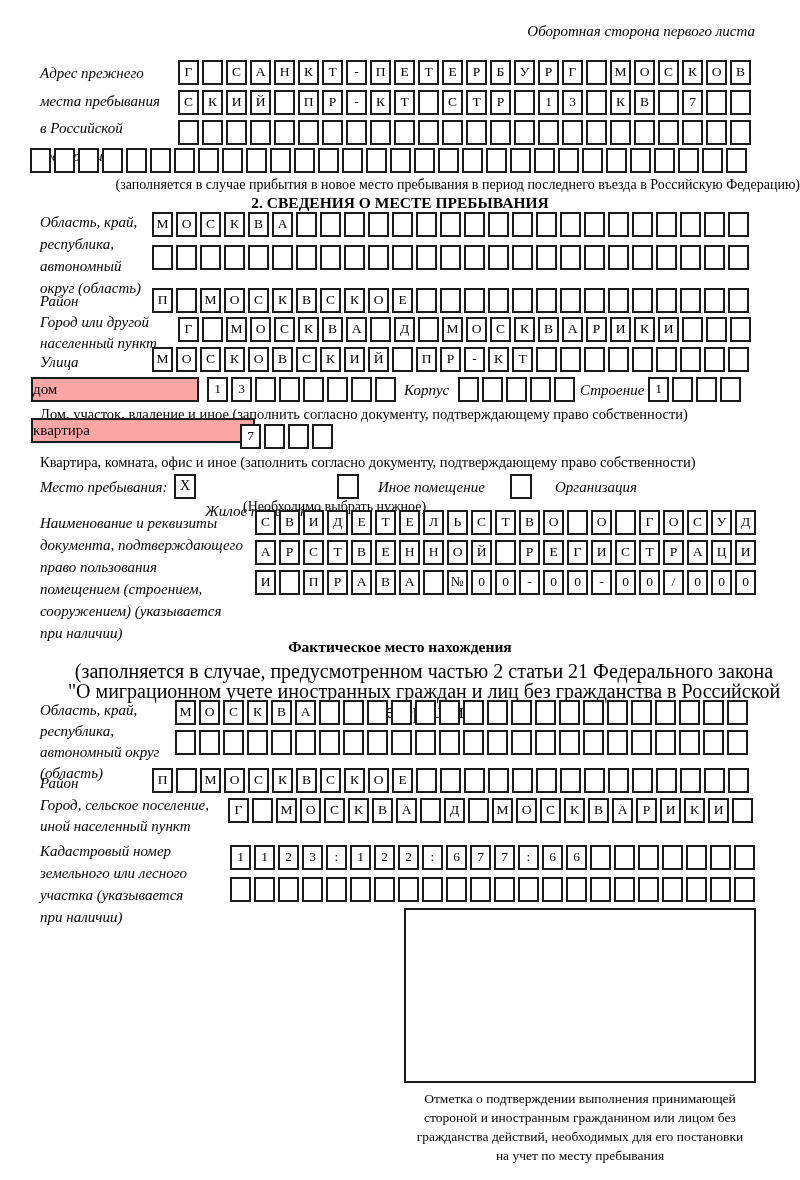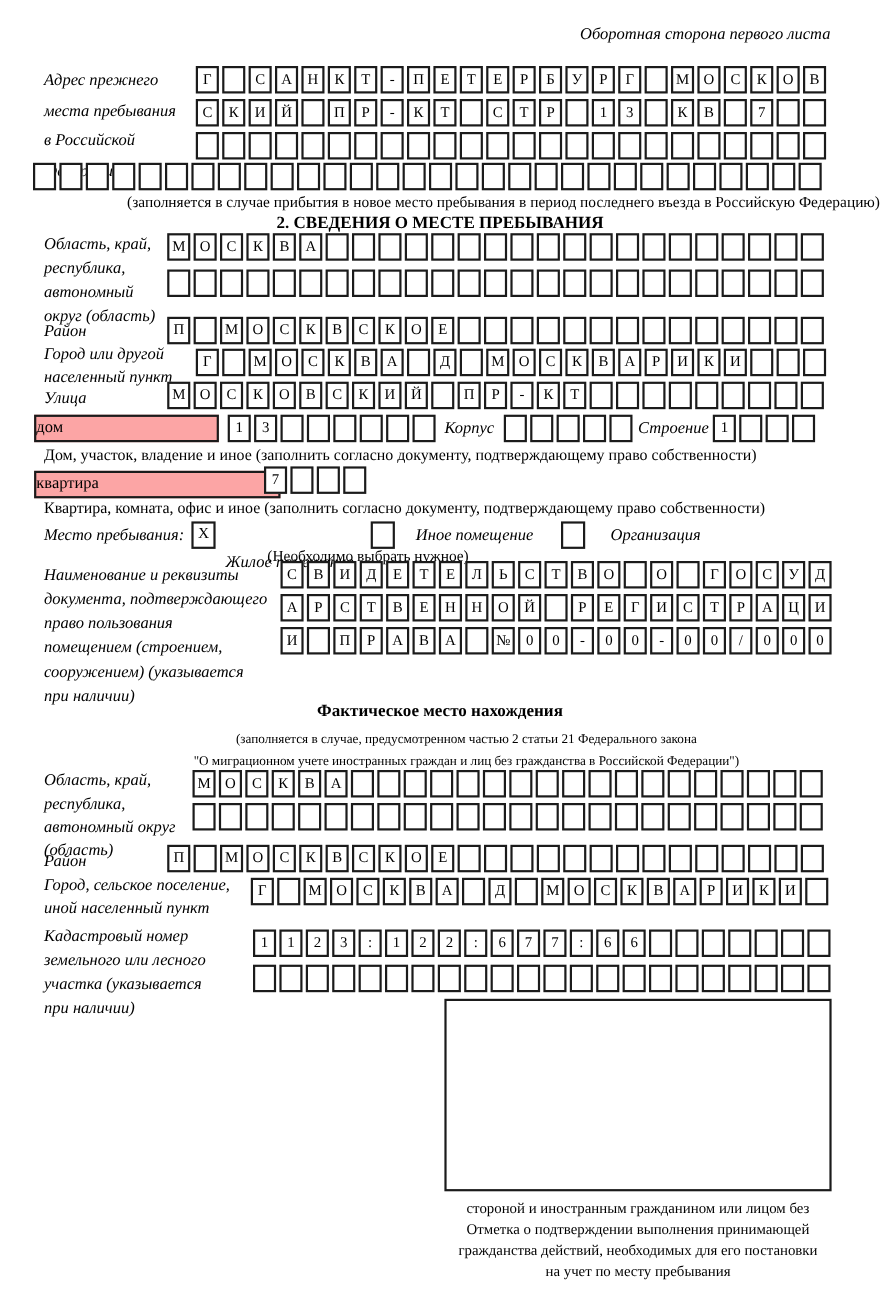--- a/index.html
+++ b/index.html
@@ -333,21 +333,21 @@
   </div>
 <div class="abs lbl" style="top:379px; left:580px;">Строение</div>
 <div class="abs cellrow" style="top:377px; left:648px;">
     <span class="cell">1</span>
     <span class="cell"></span>
     <span class="cell"></span>
     <span class="cell"></span>
   </div>
 <div class="abs caption" style="top:406px; left:40px;">Дом, участок, владение и иное (заполнить согласно документу, подтверждающему право собственности)</div>
 
-<div class="abs widebox" style="top:428px; left:31px; width:224px;">квартира</div>
+<div class="abs widebox" style="top:418px; left:31px; width:224px;">квартира</div>
 <div class="abs cellrow" style="top:424px; left:240px;">
     <span class="cell">7</span>
     <span class="cell"></span>
     <span class="cell"></span>
     <span class="cell"></span>
   </div>
 <div class="abs caption" style="top:454px; left:40px;">Квартира, комната, офис и иное (заполнить согласно документу, подтверждающему право собственности)</div>
 
 <div class="abs lbl" style="top:476px; left:40px;">Место пребывания:</div>
 <div class="abs checkbox" style="top:474px; left:174px;">X</div>
@@ -430,21 +430,21 @@
     <span class="cell">-</span>
     <span class="cell">0</span>
     <span class="cell">0</span>
     <span class="cell">/</span>
     <span class="cell">0</span>
     <span class="cell">0</span>
     <span class="cell">0</span>
   </div>
 
 <div class="abs center sect-title" style="top:638px;">Фактическое место нахождения</div>
-<div class="abs center" style="top:661px; font-size:12px; line-height:20px;padding-left:48px;">
+<div class="abs center" style="top:661px; font-size:20px; line-height:20px;padding-left:48px;">
     <div>(заполняется в случае, предусмотренном частью 2 статьи 21 Федерального закона</div>
     <div>"О миграционном учете иностранных граждан и лиц без гражданства в Российской Федерации")</div>
   </div>
 
 <div class="abs lbl lbl21" style="top:700px; left:40px;">
     <div>Область, край,</div>
     <div>республика,</div>
     <div>автономный округ</div>
     <div>(область)</div>
   </div>
@@ -609,17 +609,17 @@
     <span class="cell"></span>
     <span class="cell"></span>
     <span class="cell"></span>
     <span class="cell"></span>
     <span class="cell"></span>
     <span class="cell"></span>
   </div>
 
 <div class="abs stamp-box" style="top:908px; left:404px; width:352px; height:175px;"></div>
 <div class="abs stamp-caption" style="top:1089px; left:390px; width:380px;">
+    <div>Отметка о подтверждении выполнения принимающей</div>
     <div>стороной и иностранным гражданином или лицом без</div>
-    <div>Отметка о подтверждении выполнения принимающей</div>
     <div>гражданства действий, необходимых для его постановки</div>
     <div>на учет по месту пребывания</div>
   </div>
 
 </body></html>

